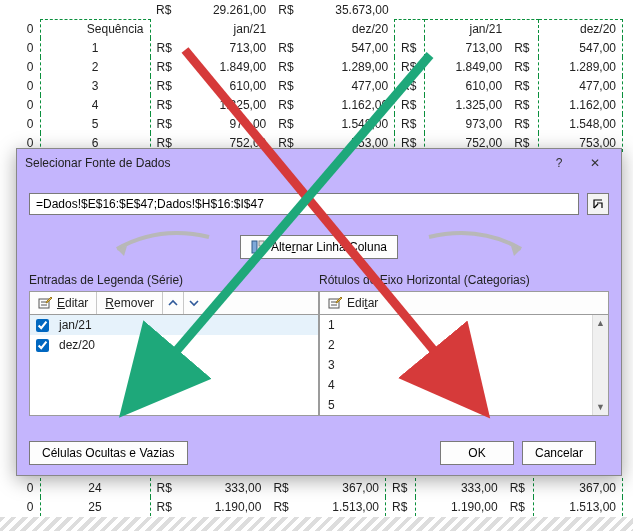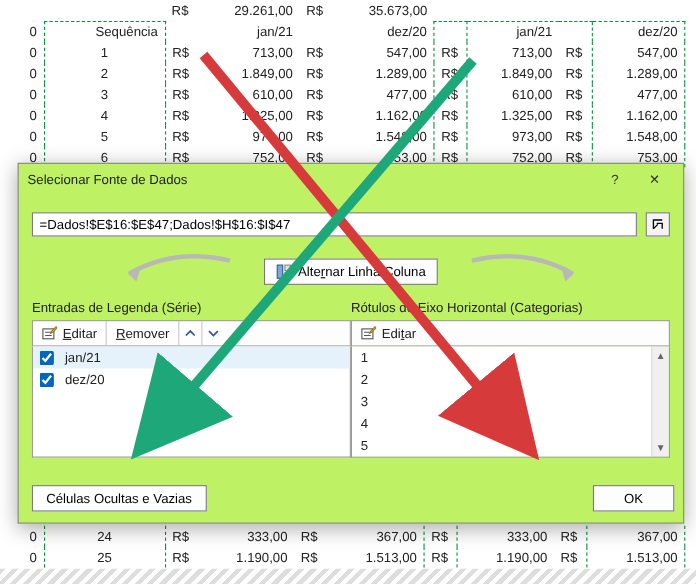--- a/index.html
+++ b/index.html
@@ -11,21 +11,21 @@
   .seqcol{text-align:center!important}
   .seqhdr{text-align:center}
   .dash-lr{border-left:1.5px dashed #0a8f3c;border-right:1.5px dashed #0a8f3c}
   .dash-top{border-top:1.5px dashed #0a8f3c}
   .cprefix{text-align:left!important;padding-right:0;width:30px}
   .void{border:none!important}
   .torn{position:absolute;left:0;right:0;bottom:0;height:14px;background:
     repeating-linear-gradient(135deg,#ddd 0 4px,#fff 4px 8px)}
   
   .dialog{position:absolute;left:16px;top:148px;width:606px;height:328px;
-    background:#bef264;border:1px solid #888;box-shadow:0 4px 18px rgba(0,0,0,.35)}
+    background:#c4b5fd;border:1px solid #888;box-shadow:0 4px 18px rgba(0,0,0,.35)}
   .titlebar{height:28px;display:flex;align-items:center;padding:0 8px;font-size:12px}
   .titlebar .spacer{flex:1}
   .tb-btn{width:36px;height:26px;display:flex;align-items:center;justify-content:center;color:#333}
   .body{padding:8px 12px 8px 12px}
   .row{display:flex;align-items:center;gap:8px;margin:8px 0 14px 0}
   .lbl{font-size:12px}
   .txt{flex:1;height:22px;border:1px solid #7a7a7a;background:#fff;display:flex;align-items:center;padding:0 6px;font-size:12px;font-family:Tahoma,sans-serif}
   .txt input{border:none;outline:none;width:100%;font:inherit;background:transparent}
   .pickbtn{width:22px;height:22px;border:1px solid #7a7a7a;background:#f4f4f4;display:flex;align-items:center;justify-content:center}
   .switchrow{display:flex;align-items:center;justify-content:center;position:relative;margin:6px 0 8px 0;height:36px}
@@ -39,21 +39,21 @@
   .toolbar{display:flex;height:24px;border:1px solid #9b9b9b;background:#fdfdfd}
   .toolbar .btn{display:flex;align-items:center;gap:5px;padding:0 8px;border-right:1px solid #c8c8c8;font-size:12px}
   .toolbar .btn.small{padding:0 5px}
   .toolbar .btn:last-child{border-right:none}
   .toolbar .btn u{text-decoration:underline}
   .listbox{flex:1;border:1px solid #9b9b9b;border-top:none;background:#fff;height:126px;overflow:auto;font-size:12px}
   .listbox .item{display:flex;align-items:center;height:20px;padding:0 6px;gap:10px}
   .listbox .item.sel{background:#e6f2fb}
   .listbox .item input[type=checkbox]{accent-color:#0067c0;width:13px;height:13px}
   .catlist .item{padding-left:8px}
-  .footer{position:absolute;left:12px;right:8px;bottom:10px;display:flex;align-items:center}
+  .footer{position:absolute;left:12px;right:25px;bottom:10px;display:flex;align-items:center}
   .footer .spacer{flex:1}
   .pushbtn{height:24px;min-width:74px;border:1px solid #7a7a7a;background:#fdfdfd;font-size:12px;padding:0 12px;margin-left:8px}
   
   .arrows{position:absolute;left:0;top:0;width:633px;height:531px;pointer-events:none}
   .ico{display:inline-flex}
   .scrollbar{width:16px;background:#f0f0f0;border-left:1px solid #dcdcdc;display:flex;flex-direction:column;justify-content:space-between;align-items:center}
   .scrollbar .sbtn{height:16px;width:100%;display:flex;align-items:center;justify-content:center;color:#666;font-size:9px}
   .listwrap{display:flex;flex:1;border:1px solid #9b9b9b;border-top:none;height:126px}
   .listwrap .listbox{border:none;flex:1;height:auto}
 </style>
@@ -303,20 +303,21 @@
           </div>
         </div>
       </div>
     </div>
   </div>
 
   <div class="footer">
     <button class="pushbtn" style="margin-left:0">Células Ocultas e Vazias</button>
     <span class="spacer"></span>
     <button class="pushbtn">OK</button>
+    <button class="pushbtn">Cancelar</button>
   </div>
 </div>
 
 <svg class="arrows" viewBox="0 0 633 531">
   <defs>
     <marker id="ahR" markerWidth="14" markerHeight="14" refX="3" refY="5" orient="auto">
       <path d="M0 0L10 5L0 10z" fill="#d63a3a"></path>
     </marker>
     <marker id="ahG" markerWidth="14" markerHeight="14" refX="3" refY="5" orient="auto">
       <path d="M0 0L10 5L0 10z" fill="#1ea87a"></path>

